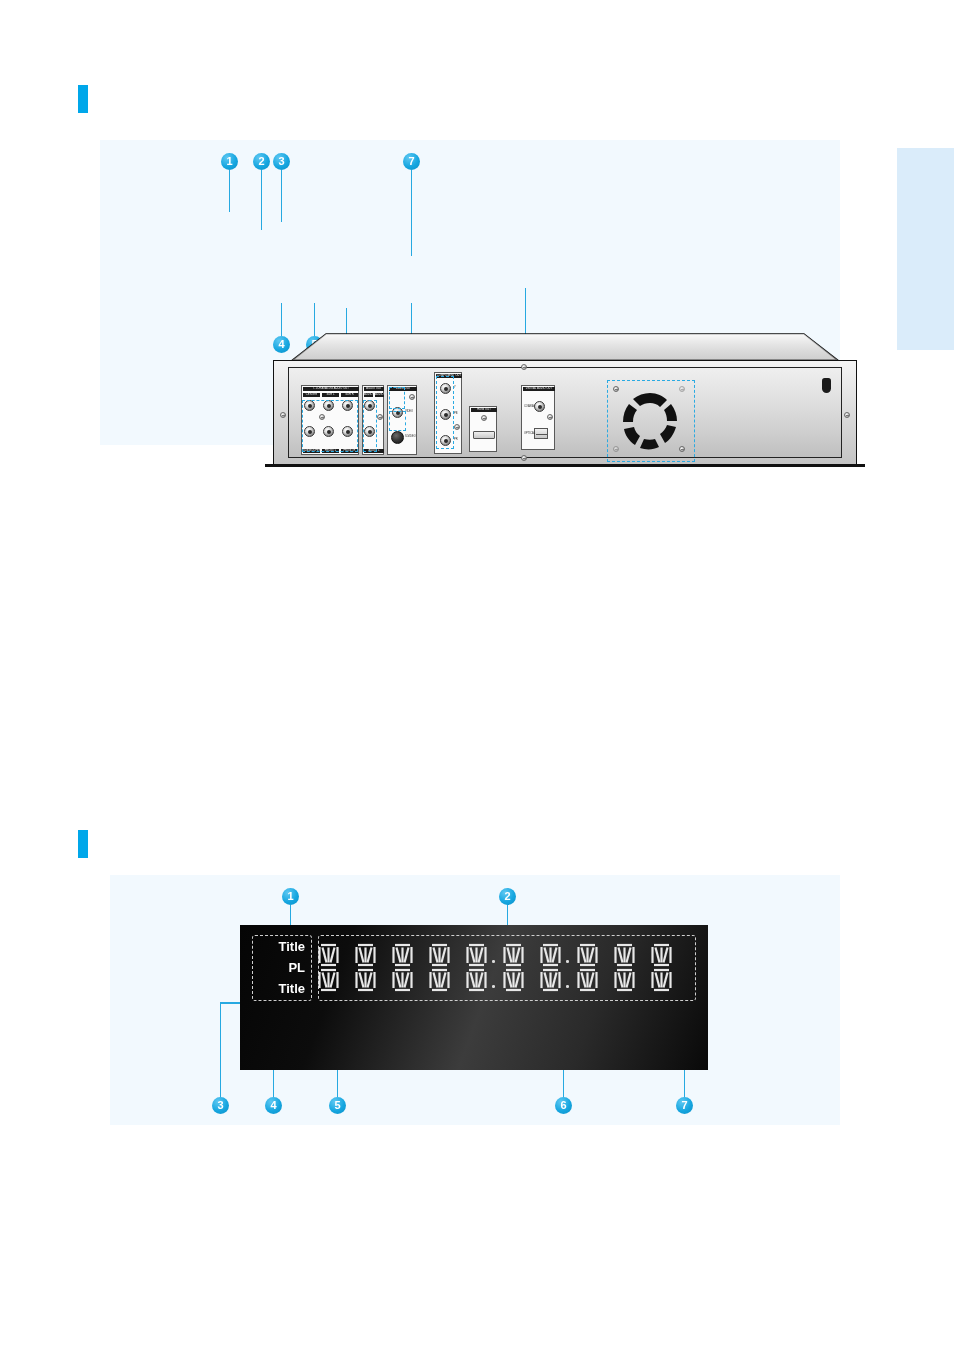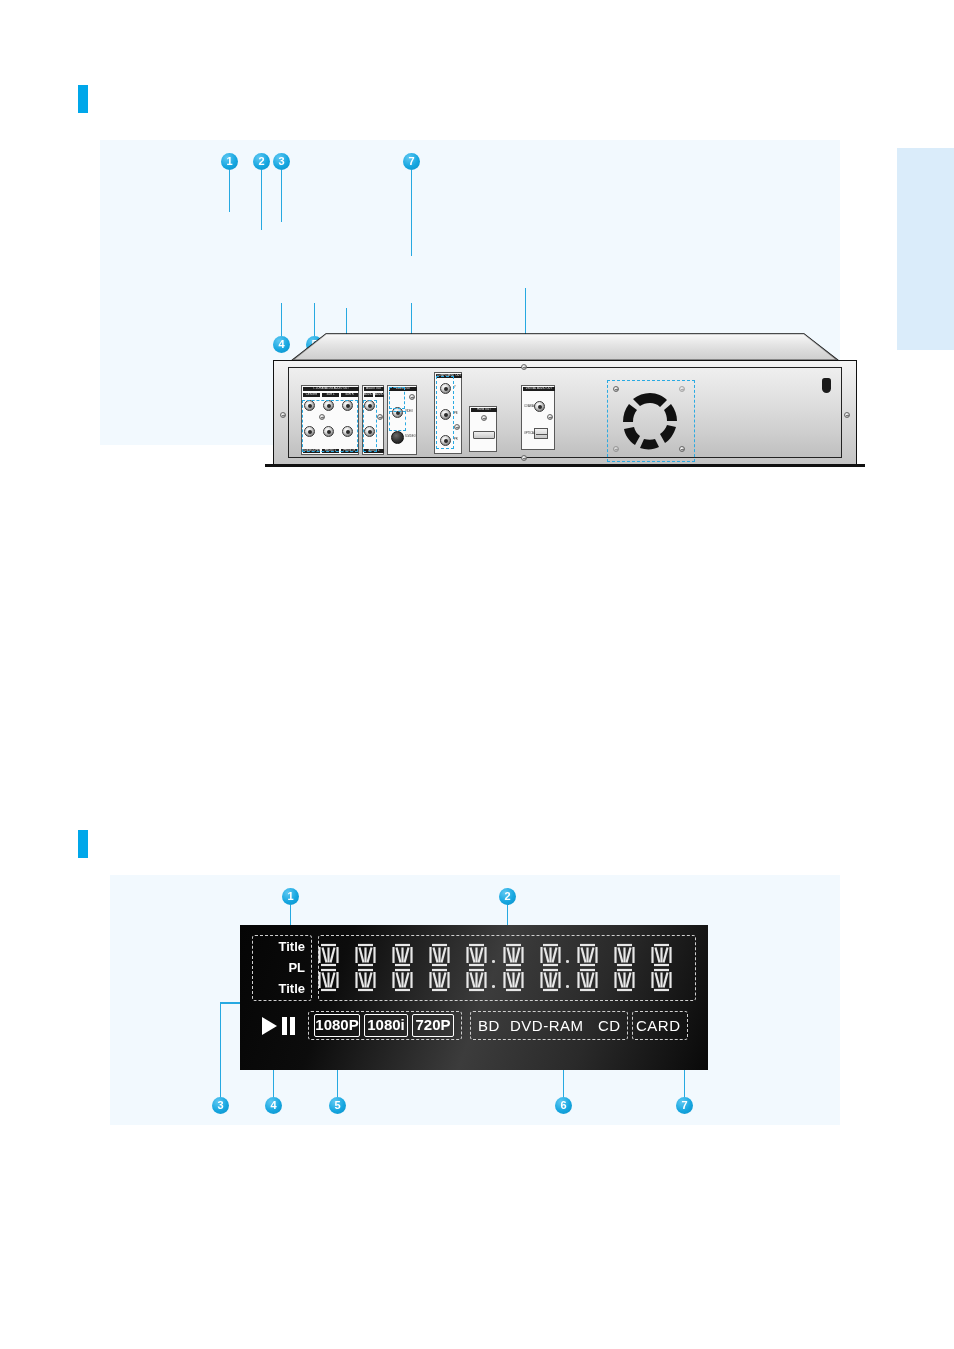--- a/index.html
+++ b/index.html
@@ -554,35 +554,15 @@
       <path d="M3.5 30 V46"></path>
               <path d="M21.5 30 V46"></path>
       <path d="M5 48 H20"></path>
       <path d="M6.5 30.5 L10.5 45.5"></path>
               <path d="M12.5 30.5 V45.5"></path>
               <path d="M18.5 30.5 L14.5 45.5"></path>
     </g>
   </svg></div>
       </div>
 
-    <div class="row2">
-      <div class="play-ico"></div>
-      <div class="pause-ico">
-          <i class="a"></i>
-          <i class="b"></i>
-        </div>
-
-      <div class="dgroup" style="left:68px;top:2px;width:154px;height:29px;"></div>
-      <div class="resbox" style="left:74px;width:46px;">1080P</div>
-      <div class="resbox" style="left:124px;width:44px;">1080i</div>
-      <div class="resbox" style="left:172px;width:42px;">720P</div>
-
-      <div class="dgroup" style="left:230px;top:2px;width:158px;height:29px;"></div>
-      <div class="discs" style="left:238px;">BD</div>
-      <div class="discs" style="left:270px;">DVD-RAM</div>
-      <div class="discs" style="left:358px;">CD</div>
-
-      <div class="dgroup" style="left:392px;top:2px;width:56px;height:29px;"></div>
-      <div class="discs" style="left:396px;">CARD</div>
-    </div>
   </div>
 
 </div>
 
 </body></html>

